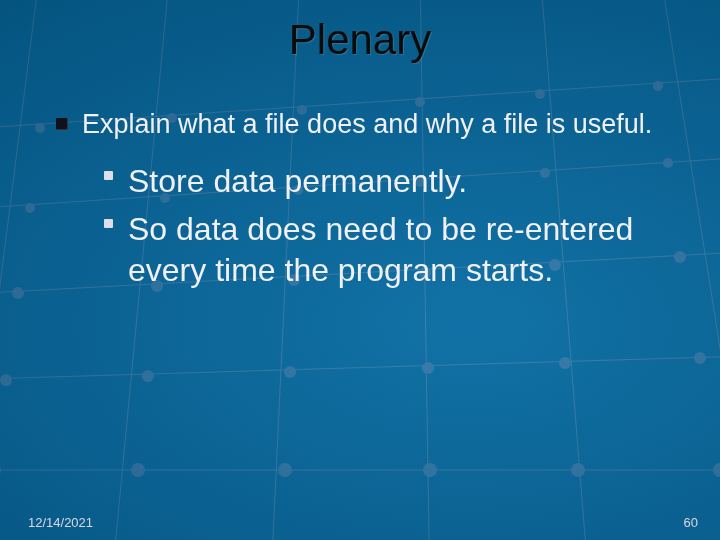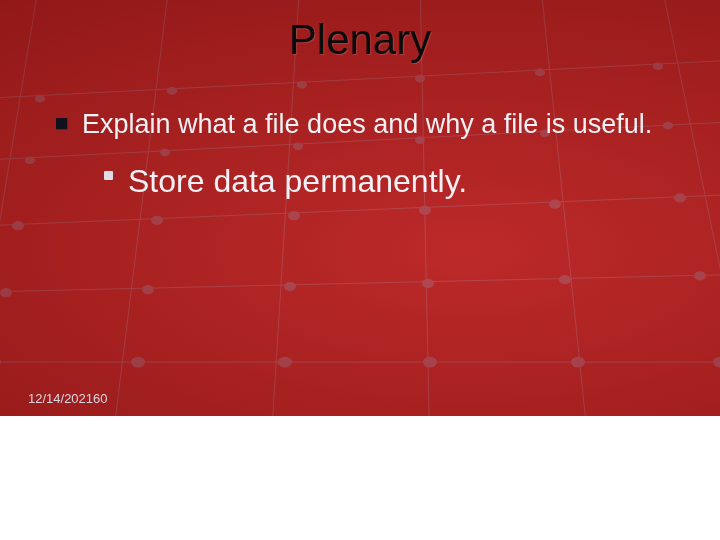--- a/index.html
+++ b/index.html
@@ -1,29 +1,29 @@
 <!DOCTYPE html>
 <html><head>
 <meta charset="utf-8">
 <style>
   html,body{margin:0;padding:0;width:720px;height:540px;overflow:hidden;font-family:Arial,Helvetica,sans-serif}
-  .slide{position:relative;width:720px;height:416px;background:#b91c1c;color:#e9e9f1}
+  .slide{position:relative;width:720px;height:540px;background:#0369a1;color:#e9e9f1}
   
   .grid{position:absolute;inset:0;opacity:.28;}
   .grid svg{width:100%;height:100%}
   .shade{position:absolute;inset:0;background:radial-gradient(120% 90% at 65% 60%,rgba(255,255,255,.06),rgba(0,0,0,.25));mix-blend-mode:normal}
   .title{position:absolute;top:16px;left:0;right:0;text-align:center;color:#0b0b0b;font-size:42px;font-weight:400}
   .title span{text-shadow:1px 1px 1px rgba(255,255,255,.15)}
   .content{position:absolute;top:108px;left:56px;right:52px}
   .lvl1{position:relative;padding-left:26px;font-size:27px;line-height:1.22;color:#f0f0f5;margin-bottom:20px}
   .lvl1::before{content:"";position:absolute;left:0;top:10px;width:12px;height:12px;background:#11111e;border-radius:1px;box-shadow:inset -1px -1px 0 rgba(255,255,255,.15)}
   .sublist{margin-left:48px;margin-top:6px}
   .lvl2{position:relative;padding-left:24px;font-size:32px;line-height:1.3;color:#f0f0f5;margin-bottom:6px}
   .lvl2::before{content:"";position:absolute;left:0;top:10px;width:9px;height:9px;background:#dedee9;border-radius:1px}
-  .footer{position:absolute;bottom:10px;left:28px;right:22px;display:flex;justify-content:flex-start;font-size:13px;color:#d8d8e4}
+  .footer{position:absolute;bottom:10px;left:28px;right:22px;display:flex;justify-content:space-between;font-size:13px;color:#d8d8e4}
 </style>
 </head>
 <body>
 
 <div class="slide">
 
   <div class="grid">
     <svg viewBox="0 0 720 540" preserveAspectRatio="none">
       <g stroke="#a6a6c2" stroke-width="1" fill="none">
         <path d="M -50 130 L 780 75"></path>
@@ -80,20 +80,23 @@
   </div>
 
   <div class="content">
     <div class="lvl1">
       <span>Explain what a file does and why a file is useful.</span>
     </div>
     <div class="sublist">
       <div class="lvl2">
         <span>Store data permanently.</span>
       </div>
+      <div class="lvl2">
+        <span>So data does need to be re-entered every time the program starts.</span>
+      </div>
     </div>
   </div>
 
   <div class="footer">
     <span>12/14/2021</span>
     <span>60</span>
   </div>
 
 </div>
 

